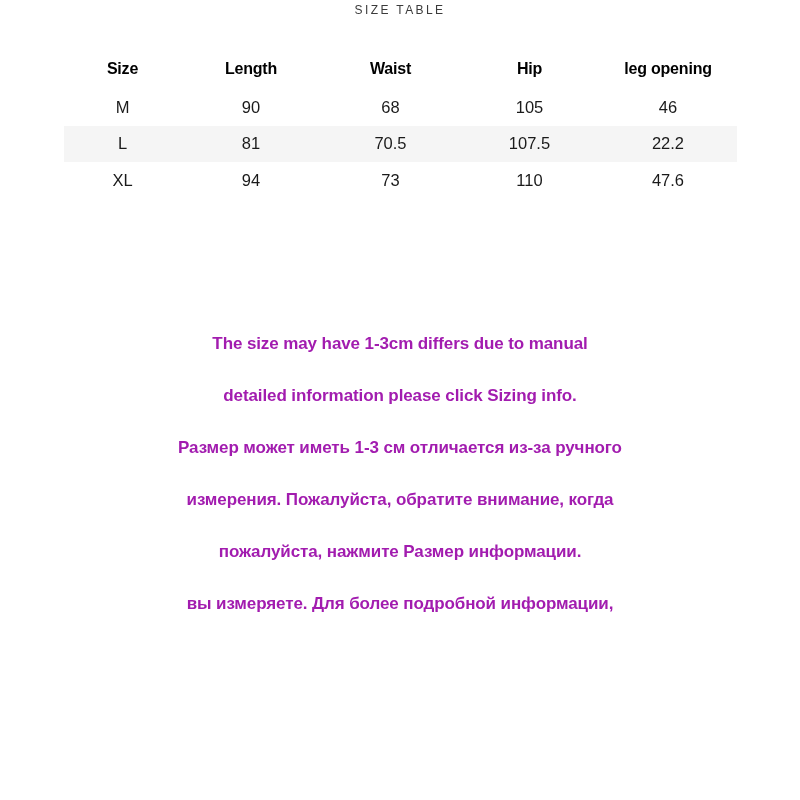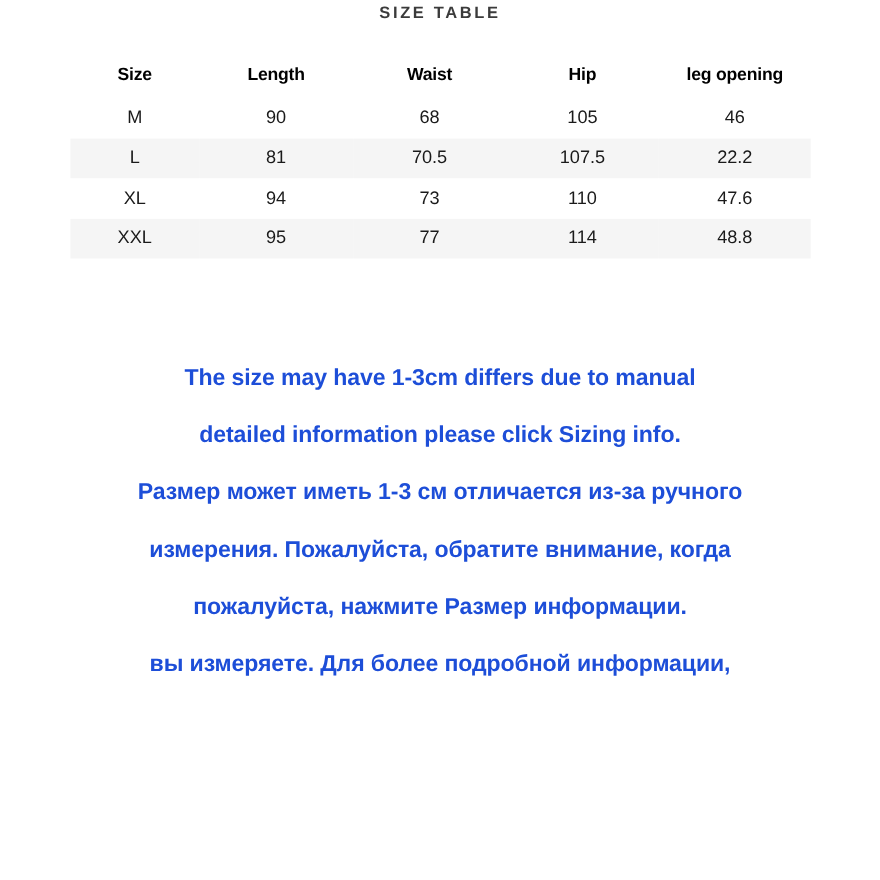--- a/index.html
+++ b/index.html
@@ -20,22 +20,22 @@
     height: 800px;
   }
 
   
   .size-title {
     position: absolute;
     top: 3px;
     left: 0;
     width: 800px;
     text-align: center;
-    font-size: 15px;
-    font-weight: 700;
+    font-size: 12px;
+    font-weight: 400;
     letter-spacing: 2.4px;
     color: #3b3b3b;
     font-family: "Liberation Sans", sans-serif;
   }
 
   
   .size-table-wrap {
     position: absolute;
     top: 48px;
     left: 64px;
@@ -77,24 +77,24 @@
 
   
   .notice {
     position: absolute;
     top: 318px;
     left: 0;
     width: 800px;
     text-align: center;
   }
   .notice .line {
-    font-size: 21px;
+    font-size: 17px;
     font-weight: bold;
     line-height: 52px;
-    color: #1d4ed8;
+    color: #a21caf;
     white-space: nowrap;
     letter-spacing: -0.1px;
   }
 </style>
 </head>
 <body>
 
 <div class="page">
 
   <div class="size-title">SIZE TABLE</div>
@@ -132,27 +132,20 @@
           <td>107.5</td>
           <td>22.2</td>
         </tr>
         <tr class="row-xl">
           <td>XL</td>
           <td>94</td>
           <td>73</td>
           <td>110</td>
           <td>47.6</td>
         </tr>
-        <tr class="row-xxl striped" style="background: rgb(245, 245, 245);">
-          <td>XXL</td>
-          <td>95</td>
-          <td>77</td>
-          <td>114</td>
-          <td>48.8</td>
-        </tr>
       </tbody>
     </table>
   </div>
 
   <div class="notice">
     <div class="line">The size may have 1-3cm differs due to manual</div>
     <div class="line">detailed information please click Sizing info.</div>
     <div class="line">Размер может иметь 1-3 см отличается из-за ручного</div>
     <div class="line">измерения. Пожалуйста, обратите внимание, когда</div>
     <div class="line">пожалуйста, нажмите Размер информации.</div>

